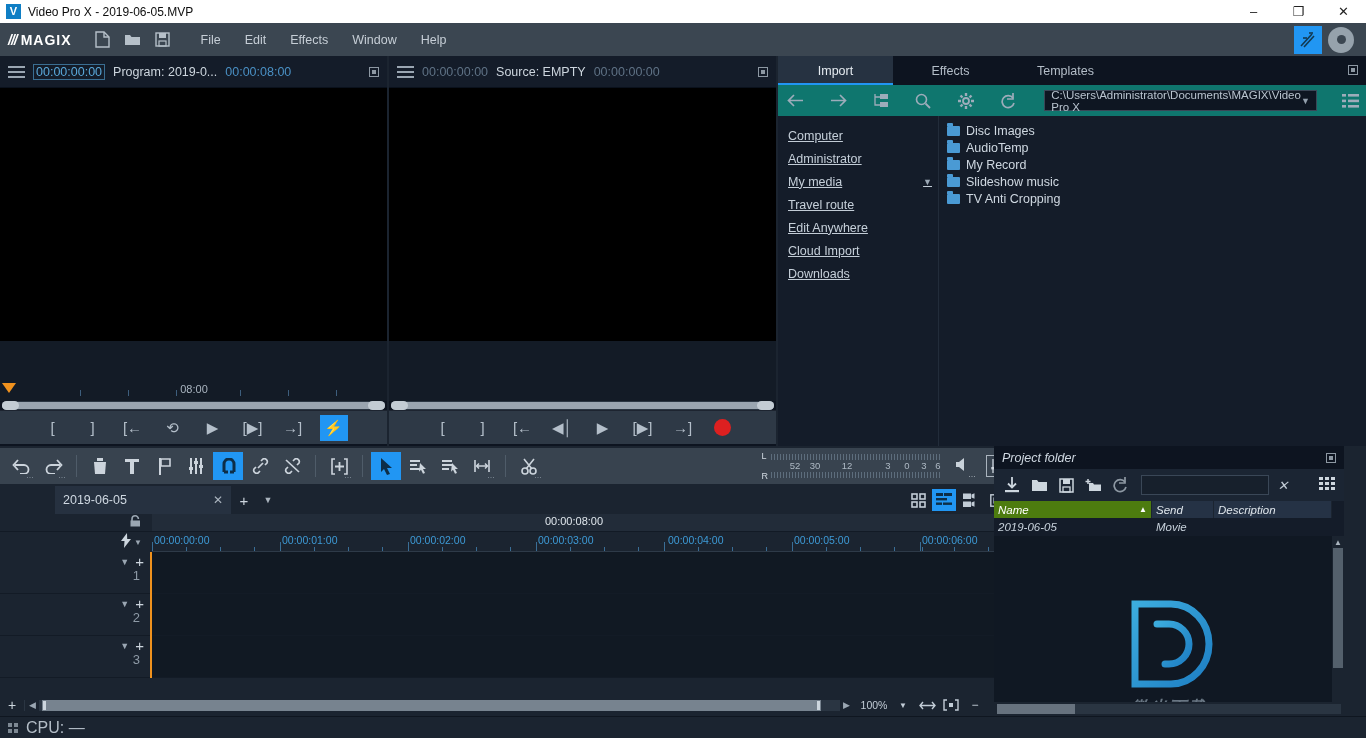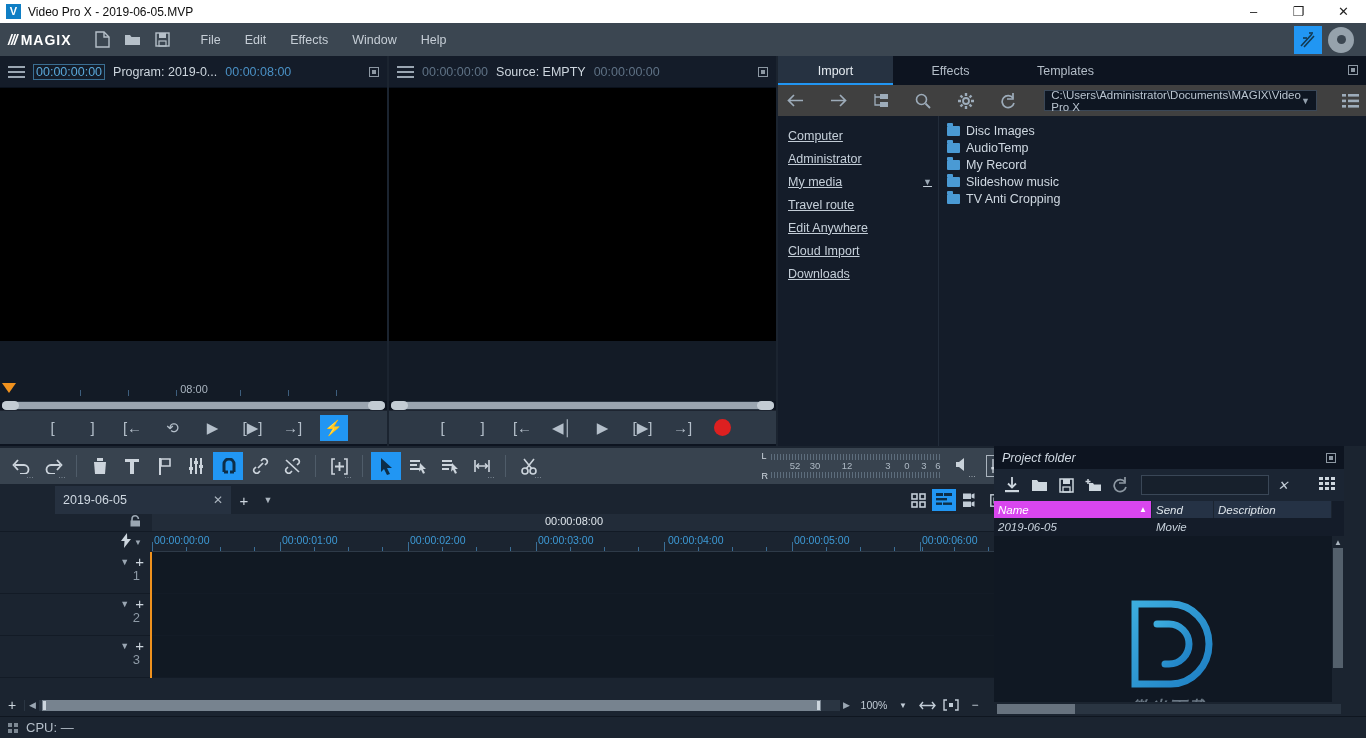--- a/index.html
+++ b/index.html
@@ -103,21 +103,21 @@
   .tab {
     width:115px; display:flex; align-items:center; justify-content:center;
     font-size:12.5px; color:#b4bec8; position:relative;
   }
   .tab.active { background:#263241; color:#e5ebf0; }
   .tab.active::after {
     content:""; position:absolute; left:0; right:0; bottom:0; height:2px; background:#2196f3;
   }
   .tabs .panel-max { position:absolute; right:8px; top:9px; width:10px;height:10px;border:1px solid #8d98a3;}
   .tabs .panel-max::after{content:"";position:absolute;inset:2px;background:#8d98a3;}
-  .navbar { height:31px; display:flex; align-items:center; gap:20px; padding:0 6px; background:#404040;}
+  .navbar { height:31px; display:flex; align-items:center; gap:20px; padding:0 6px; background:#0f766e;}
   .navicon {
     width:26px;height:24px;display:flex;align-items:center;justify-content:center;color:#9dacba;font-size:15px;
   }
   .pathbox {
     flex:1; height:21px; background:#0e1622; border:1px solid #3a4757; display:flex;
     align-items:center; padding:0 6px; color:#b9c4cf; font-size:11.5px; margin:0 4px;
   }
   .pathbox .caret { margin-left:auto; font-size:9px; color:#93a0ad;}
   .listview-ic { width:22px;height:22px;display:flex;align-items:center;justify-content:center;color:#9dacba;}
   .imp-body { display:flex; height:330px; }
@@ -215,36 +215,36 @@
   .zoomval { font-size:10.5px; color:#c2ccd6; width:32px; text-align:center;}
   .zbtn { width:22px;height:18px;display:flex;align-items:center;justify-content:center;color:#c2ccd6;font-size:12px;}
 
   
   .statusbar {
     position:absolute; left:0; bottom:0; width:1366px; height:22px; background:#1b2430;
     display:flex; align-items:center; gap:8px; padding-left:8px; border-top:1px solid #0f1620;
   }
   .statusbar .grid4 { display:grid; grid-template-columns:4px 4px; gap:2px;}
   .statusbar .grid4 i { width:4px;height:4px;background:#7d8893; display:block;}
-  .statusbar .cpu { font-size:13px; color:#b4bec8; }
+  .statusbar .cpu { font-size:16px; color:#b4bec8; }
 
   
   .projpanel { position:absolute; top:446px; left:994px; width:350px; height:270px; background:#141c29;font-style:italic; }
   .pp-head { height:23px; display:flex; align-items:center; padding:0 8px; background:#0d1420; }
   .pp-head .t { font-size:12.5px; color:#cfd8e1; }
   .pp-head .mx { margin-left:auto; width:10px;height:10px;border:1px solid #8d98a3; position:relative;}
   .pp-head .mx::after{content:"";position:absolute;inset:2px;background:#8d98a3;}
   .pp-tools { height:32px; display:flex; align-items:center; gap:3px; padding:0 6px; background:#1b2533;}
   .ppic { width:24px;height:24px;display:flex;align-items:center;justify-content:center;color:#cdd6de;font-size:15px;}
   .pp-search { width:128px; height:20px; border:1px solid #3a4757; background:#17202c; margin-left:6px;}
   .pp-x { width:22px; text-align:center; color:#c2ccd6; font-size:13px;}
   .pp-grid { margin-left:auto; color:#cdd6de; font-size:13px; width:22px; text-align:center;}
   .pp-cols { height:17px; display:flex; font-size:11.5px; }
   .ppcol { display:flex; align-items:center; padding:0 4px; background:#253245; color:#dfe6ec; border-right:1px solid #1b2430;}
-  .ppcol.sel { background:#d946ef; color:#fff; }
+  .ppcol.sel { background:#4d7c0f; color:#fff; }
   .ppcol .sortarr { margin-left:auto; font-size:8px; }
   .pp-row { height:18px; display:flex; font-size:11.5px; color:#c8d2dc;}
   .pp-row .c { padding:0 4px; display:flex; align-items:center;}
   .pp-body { position:relative; height:178px; background:#101823; overflow:hidden;}
   .watermark {
     position:absolute; left:50%; top:60px; transform:translateX(-50%); text-align:center;
     opacity:.95;
   }
   .wm-d {
     width:96px;height:96px;margin:0 auto; position:relative;

